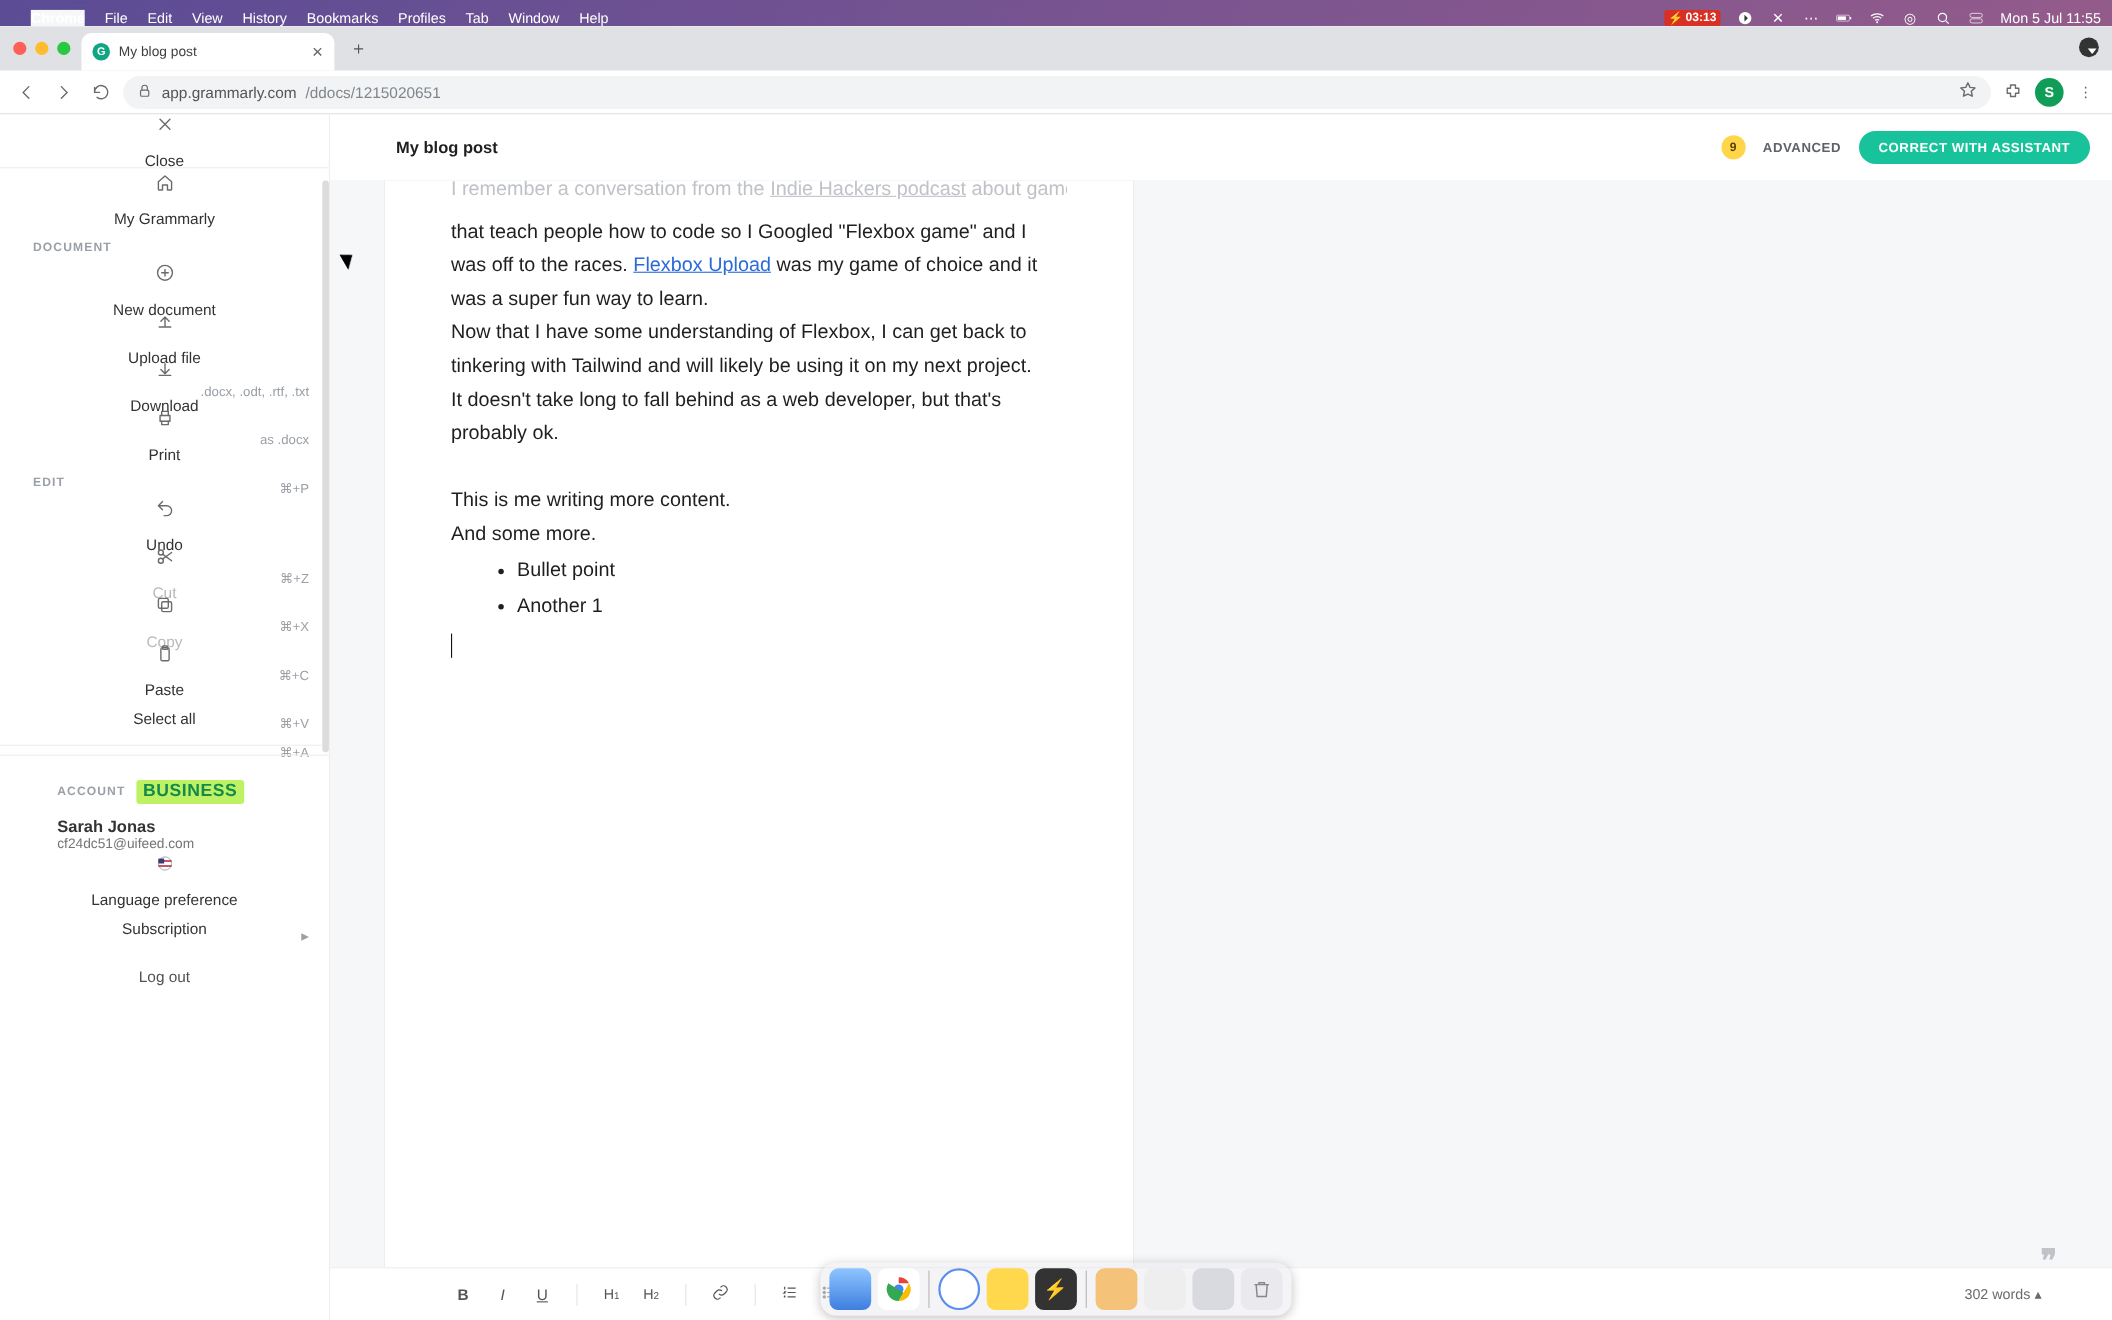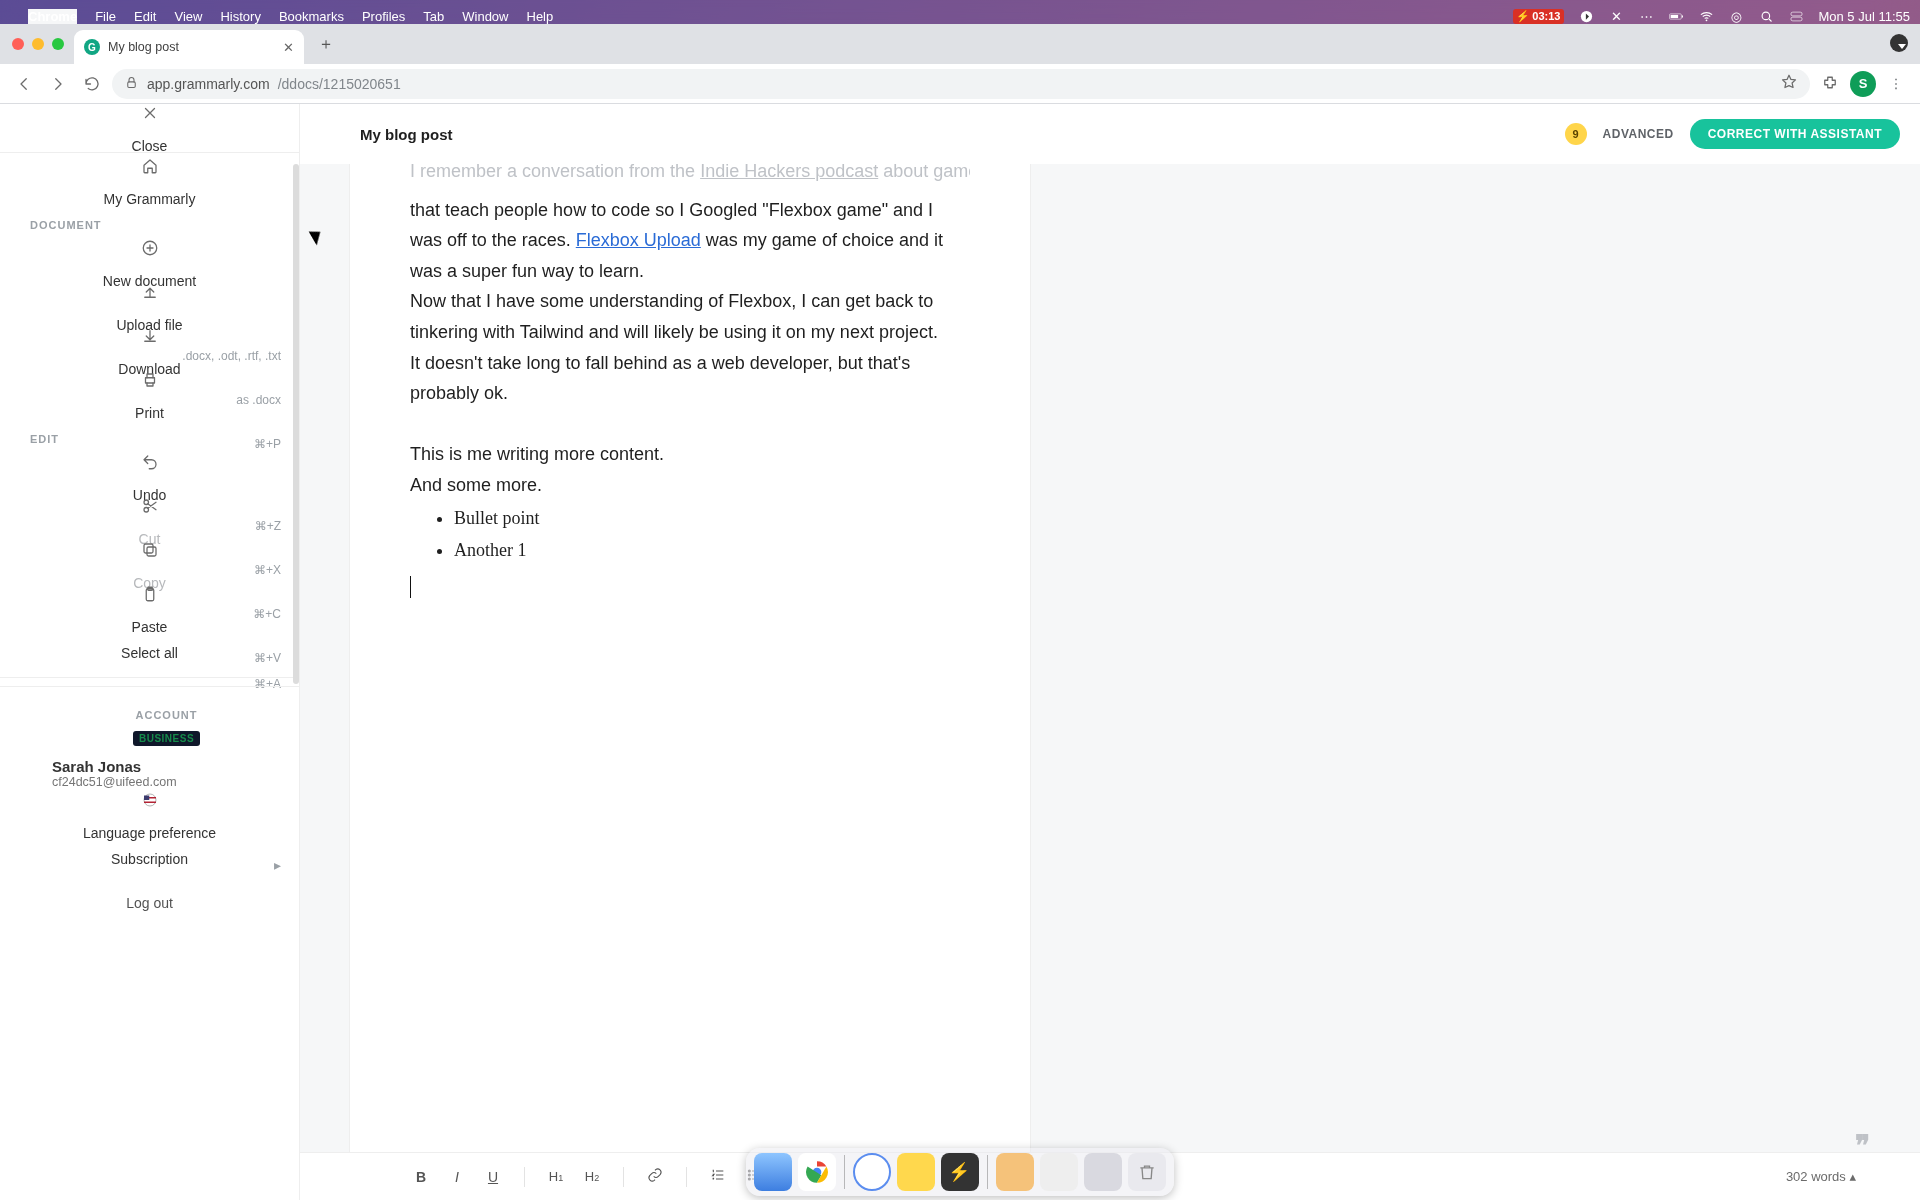--- a/index.html
+++ b/index.html
@@ -98,27 +98,27 @@
   .sidebar .item .icon,
   .sidebar .subitem .icon { width:20px; display:flex; justify-content:center; color:#6b6b6b;}
   .sidebar .item .right-hint { margin-left:auto; font-size:12px; color:#9aa0a6;}
   .sidebar .section-label{
     padding:18px 18px 8px 30px; font-size:11px; letter-spacing:1px; color:#9aa0a6; font-weight:600;
   }
   .sidebar .disabled{ color:#b7b9bc; }
   .sidebar .disabled .icon{ color:#cfd1d4; }
   .sidebar hr { border:0; border-top:1px solid #eee; margin:4px 0;}
   .sidebar .account{
-    padding:18px 18px 6px 52px; display:flex; align-items:center; gap:10px; position:relative;flex-direction:column;
+    padding:18px 18px 6px 52px; display:flex; align-items:center; gap:10px; position:relative;
   }
   .sidebar .account .label{
     font-size:11px; letter-spacing:1px; color:#9aa0a6; font-weight:600;
   }
   .sidebar .badge{
-    background:#0f172a; color:#158a4a; font-size:10px; font-weight:700;
+    background:#bef264; color:#158a4a; font-size:16px; font-weight:700;
     padding:2px 6px; border-radius:3px; letter-spacing:0.5px;
   }
   .sidebar .user{
     padding:6px 18px 2px 52px;
   }
   .sidebar .user .name{font-weight:700; font-size:15px;}
   .sidebar .user .email{font-size:12.5px; color:#757575;}
   .sidebar-scroll::-webkit-scrollbar{width:8px;}
   .sidebar-scroll::-webkit-scrollbar-thumb{background:#d0d0d0;border-radius:4px;}
   .sidebar .chev{ margin-left:auto; color:#9aa0a6; }
@@ -160,21 +160,21 @@
     padding-top:0; font-size:18px; line-height:1.7; color:#1f1f1f;
   }
   .paper .cutoff{
     color:#bfc2c7; text-decoration: none;
     font-size:18px; white-space:nowrap; overflow:hidden;
     position:relative; top:-8px;
   }
   .paper .cutoff .lnk{ text-decoration:underline;}
   .paper a{ color:#2a6bd6; text-decoration:underline;}
   .paper ul{ padding-left:44px; }
-  .paper ul li{ margin: 2px 0; font-family: Liberation Serif, serif;}
+  .paper ul li{ margin: 2px 16px;}
   .paper .cursor{
     display:inline-block; width:1px; height:22px; background:#111; margin-top:8px;
   }
 
   .quote-icon{
     position:absolute; right:50px; bottom:38px; color:#bfc2c7; font-size:28px; font-weight:700;
   }
 
   .footer{
     height:48px; background:#fff; border-top:1px solid #eee;

